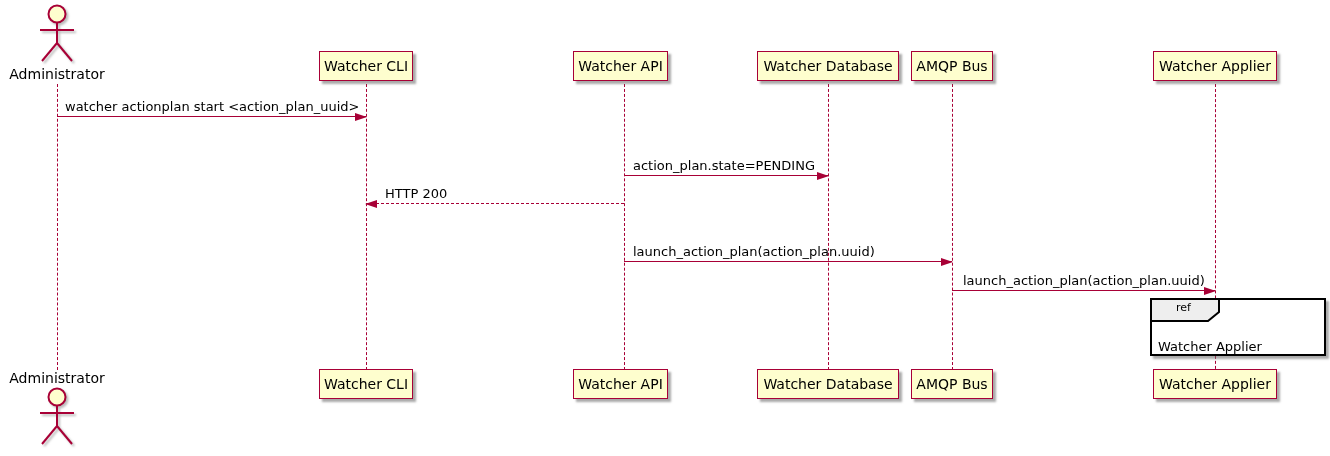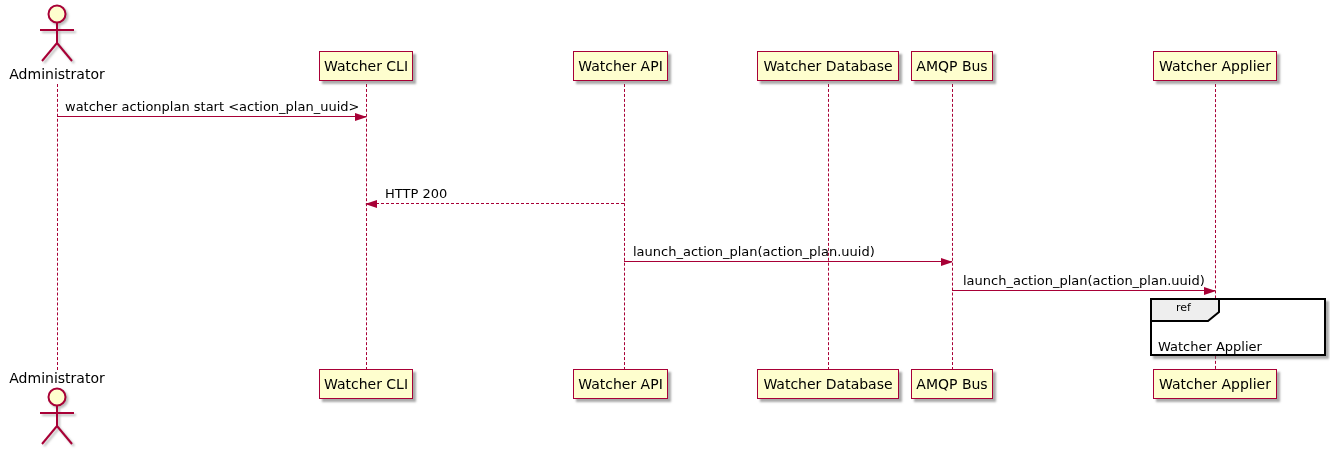--- a/index.html
+++ b/index.html
@@ -90,20 +90,25 @@
     <span>Watcher Applier</span>
   </div>
 
   <div class="message" style="left:57px; top:99px; width:309px">
     <span class="msg-label" style="left:8px">watcher actionplan start &lt;action_plan_uuid&gt;</span>
     <span class="msg-line solid"></span>
     <span class="arrowhead right"></span>
   </div>
 
 
+  <div class="message" style="left:624px; top:158px; width:204px">
+    <span class="msg-label" style="left:9px">action_plan.state=PENDING</span>
+    <span class="msg-line solid"></span>
+    <span class="arrowhead right"></span>
+  </div>
 
   <div class="message" style="left:366px; top:186px; width:258px">
     <span class="msg-label" style="left:19px">HTTP 200</span>
     <span class="msg-line dashed"></span>
     <span class="arrowhead left"></span>
   </div>
 
 
   <div class="message" style="left:624px; top:244px; width:328px">
     <span class="msg-label" style="left:9px">launch_action_plan(action_plan.uuid)</span>

